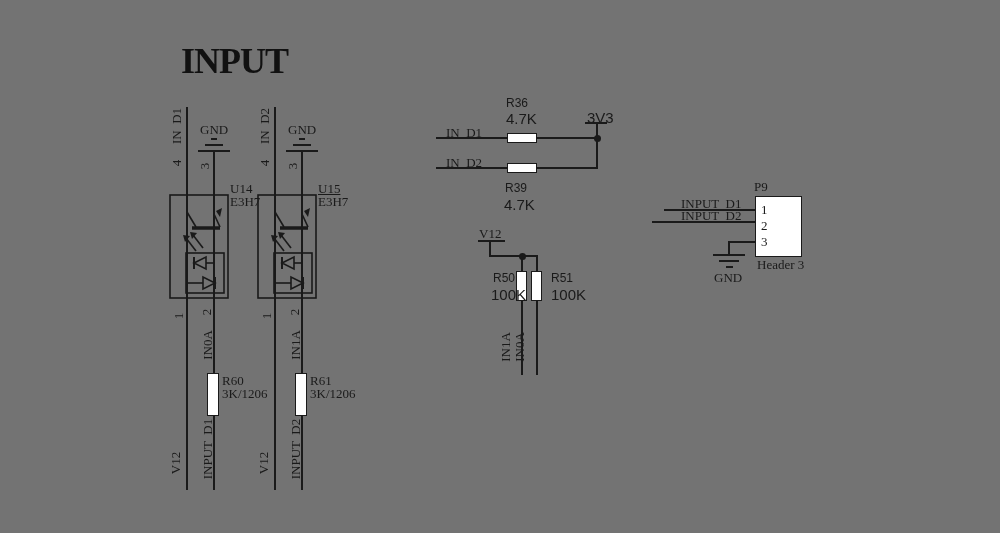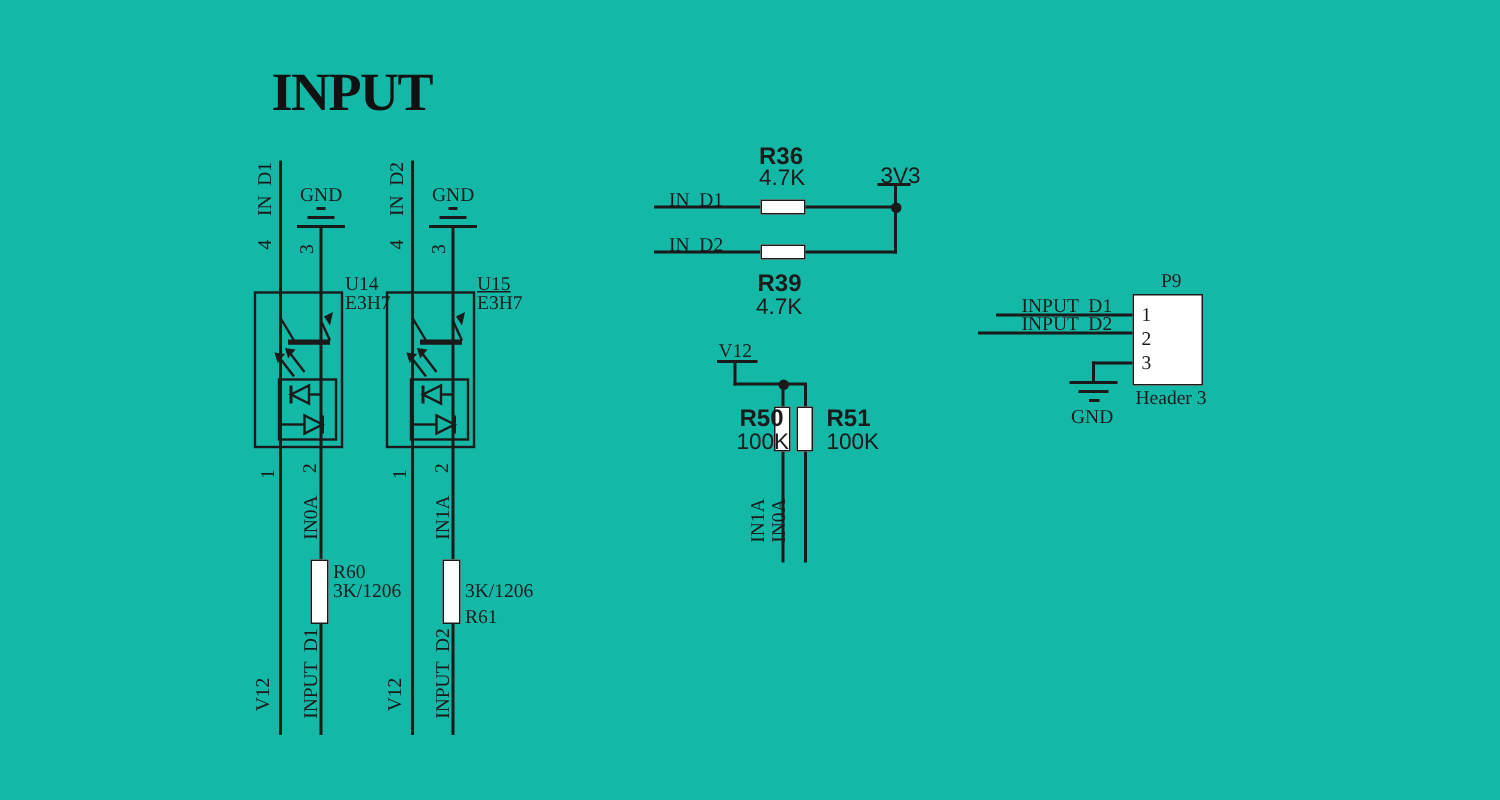--- a/index.html
+++ b/index.html
@@ -1,20 +1,20 @@
 <!DOCTYPE html>
 <html><head>
 <meta charset="utf-8">
 <style>
   html,body{margin:0;padding:0;background:#fff;}
-  #canvas{position:relative;width:1000px;height:533px;background:#14b8a6;overflow:hidden;
+  #canvas{position:relative;width:1000px;height:533px;background:#737373;overflow:hidden;
           font-family:"Liberation Serif",serif;color:#1a1a1a;}
   .wire{position:absolute;background:#1a1a1a;}
   .lbl{position:absolute;font-family:"Liberation Serif",serif;font-size:13px;color:#1a1a1a;white-space:pre;line-height:1;}
-  .sans{font-family:"Liberation Sans",sans-serif;font-size:16px;font-weight:bold;}
+  .sans{font-family:"Liberation Sans",sans-serif;font-size:12px;}
   .sansval{font-family:"Liberation Sans",sans-serif;font-size:15px;}
   .rot{position:absolute;transform:translate(-50%,-50%) rotate(-90deg);font-family:"Liberation Serif",serif;
        font-size:13px;color:#1a1a1a;white-space:pre;line-height:1;}
   .rrect{position:absolute;background:#fff;border:1.6px solid #1a1a1a;box-sizing:border-box;}
   .dot{position:absolute;width:7px;height:7px;background:#1a1a1a;border-radius:50%;}
   .title{position:absolute;font-family:"Liberation Serif",serif;font-weight:bold;font-size:36px;
          letter-spacing:-1px;color:#111;}
   svg{position:absolute;overflow:visible;}
   .stroke{stroke:#1a1a1a;stroke-width:1.6;fill:none;}
 </style>
@@ -114,21 +114,21 @@
       <rect class="stroke" x="17" y="59" width="38" height="40"></rect>
       <line x1="25" y1="63" x2="25" y2="75" stroke="#1a1a1a" stroke-width="2"></line>
       <polygon class="stroke" points="25,69 37,63 37,75"></polygon>
       <line class="stroke" x1="37" y1="69" x2="45" y2="69"></line>
       <line x1="46" y1="83" x2="46" y2="95" stroke="#1a1a1a" stroke-width="2"></line>
       <polygon class="stroke" points="46,89 34,83 34,95"></polygon>
       <line class="stroke" x1="18" y1="89" x2="34" y2="89"></line>
     </g>
   </svg>
   <div class="rrect" style="left:295px;top:373px;width:12px;height:43px;"></div>
-  <div class="lbl" style="left:310px;top:374px;margin-top:30px;">R61</div>
+  <div class="lbl" style="left:310px;top:374px;">R61</div>
   <div class="lbl" style="left:310px;top:387px;">3K/1206</div>
 
   <div class="lbl sans" style="left:506px;top:97px;">R36</div>
   <div class="lbl sansval" style="left:506px;top:111px;">4.7K</div>
   <div class="lbl" style="left:446px;top:126px;">IN  D1</div>
   <div class="wire" style="left:436px;top:137px;width:71px;height:2px;"></div>
   <div class="rrect" style="left:507px;top:133px;width:30px;height:10px;"></div>
   <div class="wire" style="left:537px;top:137px;width:61px;height:2px;"></div>
 
   <div class="lbl" style="left:446px;top:156px;">IN  D2</div>
@@ -156,21 +156,21 @@
   <div class="wire" style="left:536px;top:256px;width:2px;height:119px;"></div>
   <div class="rrect" style="left:516px;top:271px;width:11px;height:30px;"></div>
   <div class="rrect" style="left:531px;top:271px;width:11px;height:30px;"></div>
   <div class="lbl sans" style="left:493px;top:272px;">R50</div>
   <div class="lbl sansval" style="left:491px;top:287px;">100K</div>
   <div class="lbl sans" style="left:551px;top:272px;">R51</div>
   <div class="lbl sansval" style="left:551px;top:287px;">100K</div>
   <div class="rot" style="left:505px;top:347px;">IN1A</div>
   <div class="rot" style="left:519px;top:347px;">IN0A</div>
 
-  <div class="lbl" style="left:754px;top:180px;margin-left:20px;">P9</div>
+  <div class="lbl" style="left:754px;top:180px;">P9</div>
   <div class="rrect" style="left:755px;top:196px;width:47px;height:61px;background:#fff;"></div>
   <div class="lbl" style="left:761px;top:203px;">1</div>
   <div class="lbl" style="left:761px;top:219px;">2</div>
   <div class="lbl" style="left:761px;top:235px;">3</div>
   <div class="lbl" style="left:757px;top:258px;">Header 3</div>
 
   <div class="lbl" style="left:681px;top:197px;">INPUT  D1</div>
   <div class="wire" style="left:664px;top:209px;width:91px;height:2px;"></div>
   <div class="lbl" style="left:681px;top:209px;">INPUT  D2</div>
   <div class="wire" style="left:652px;top:221px;width:103px;height:2px;"></div>

